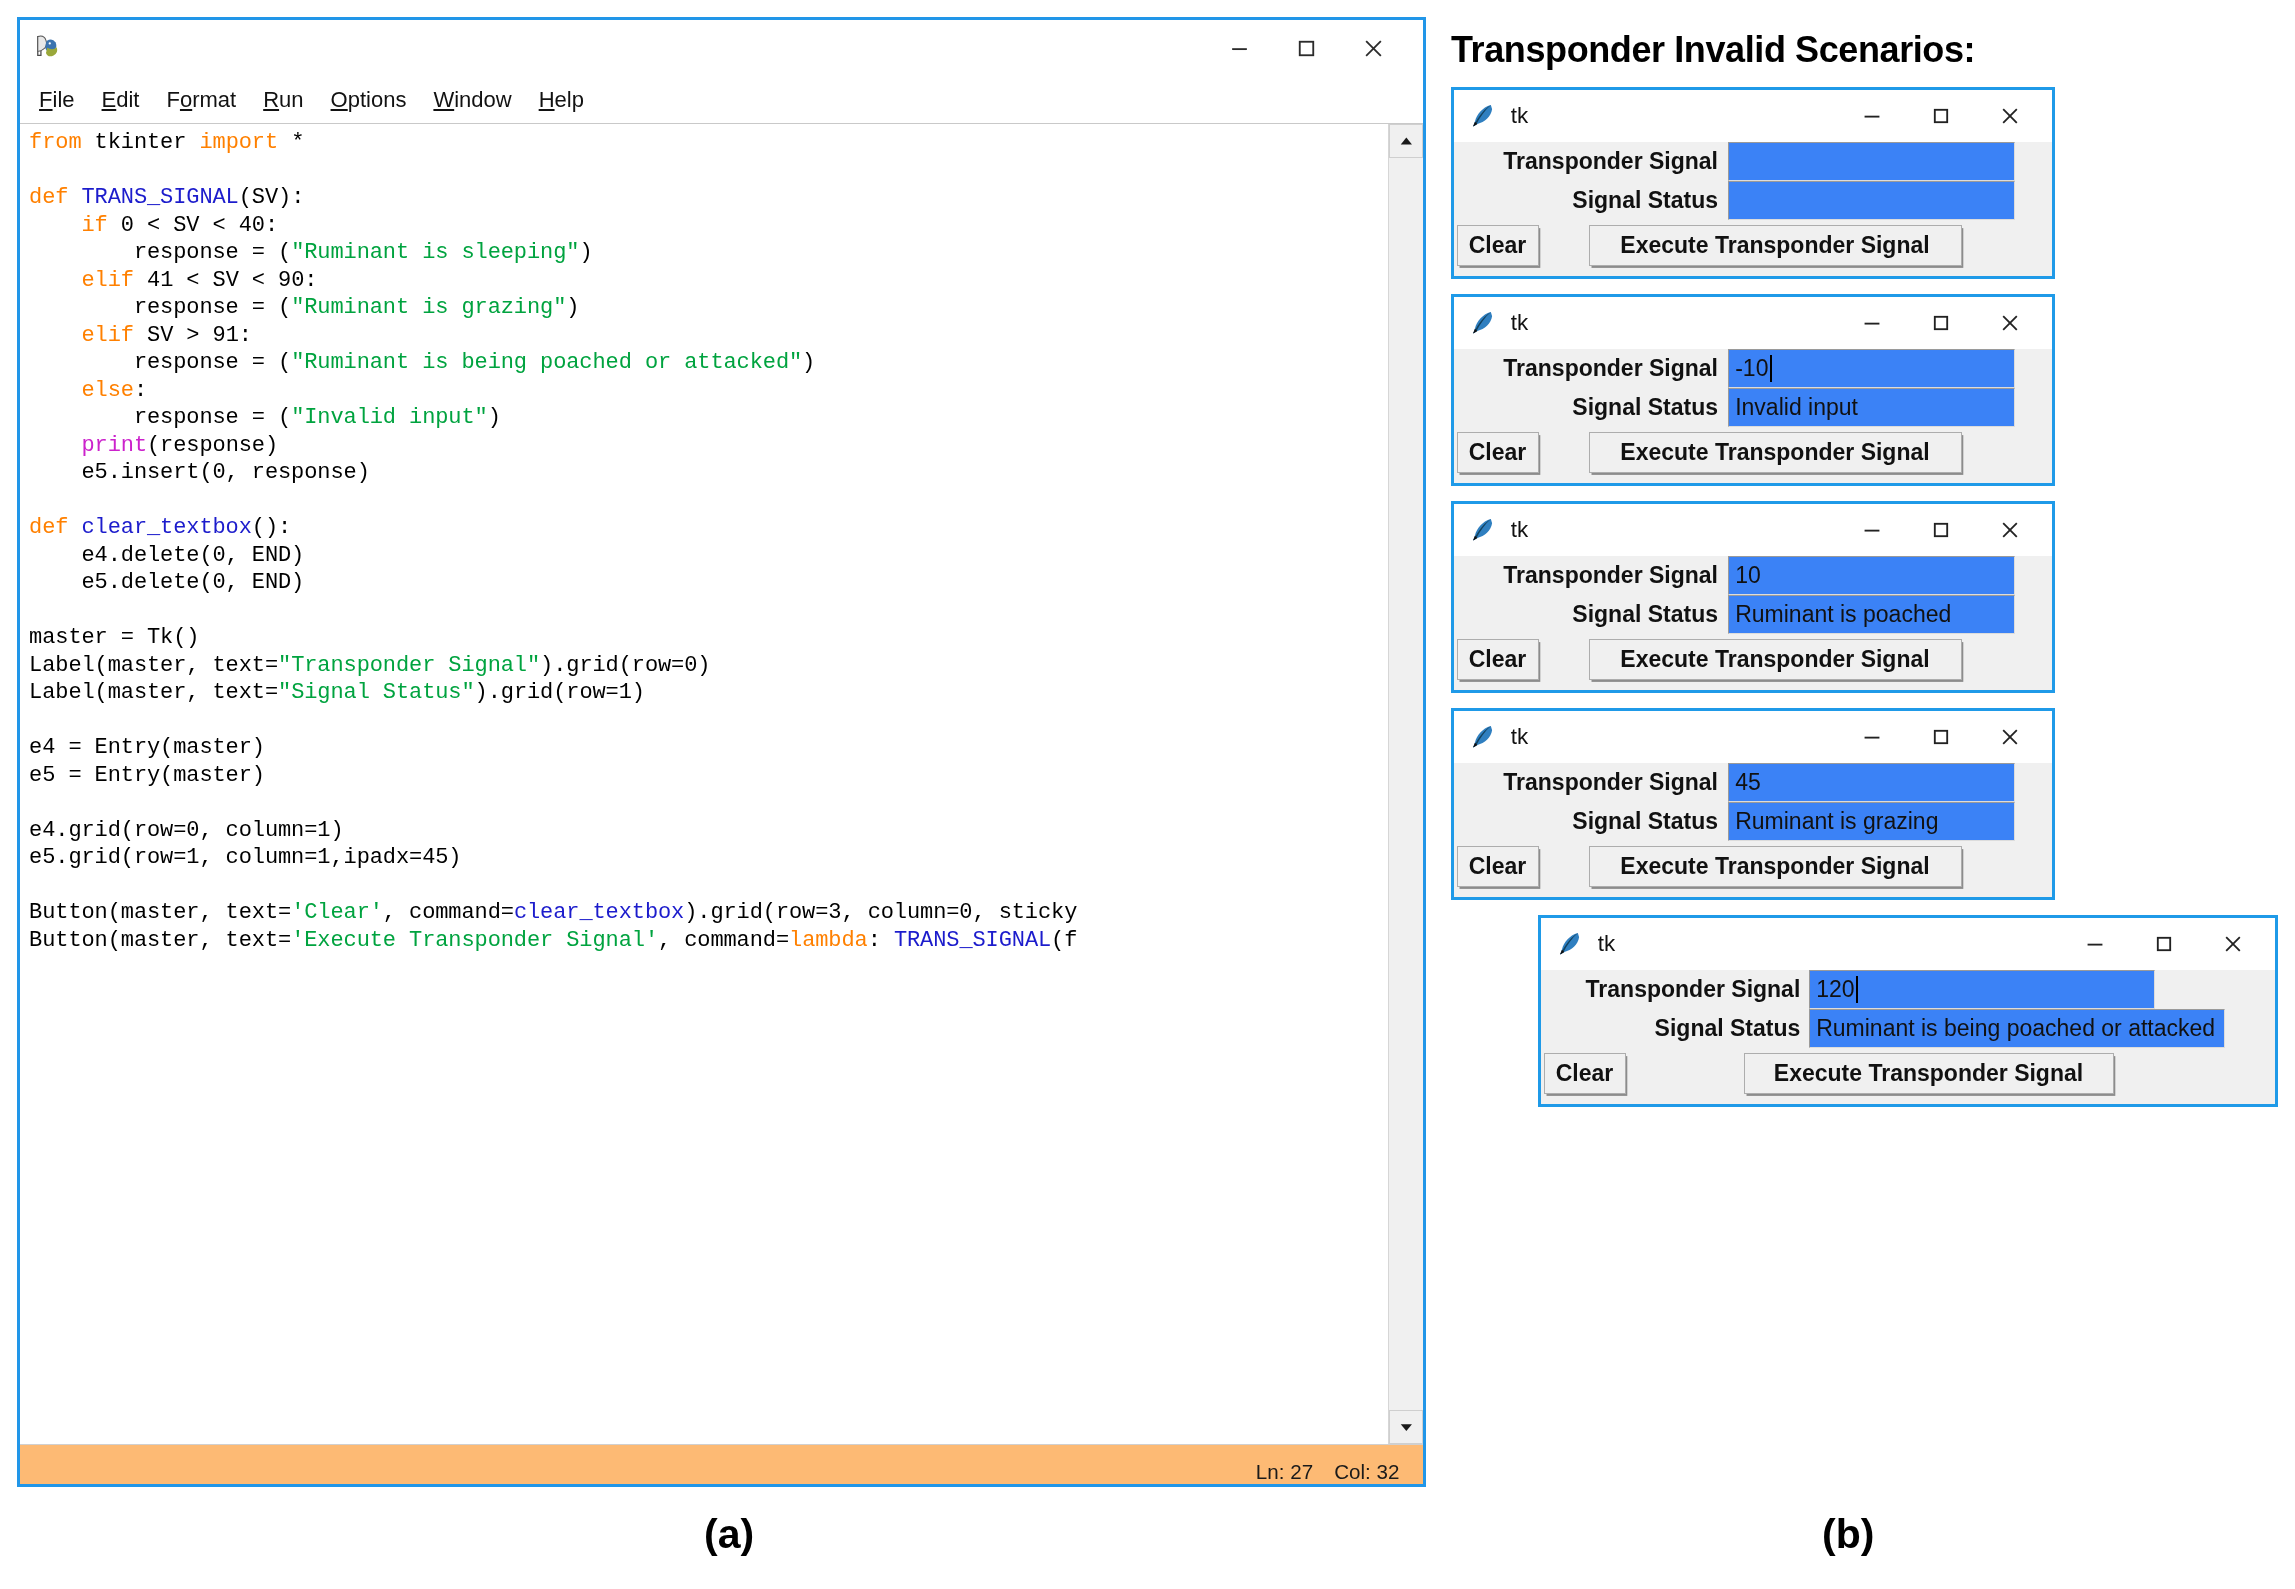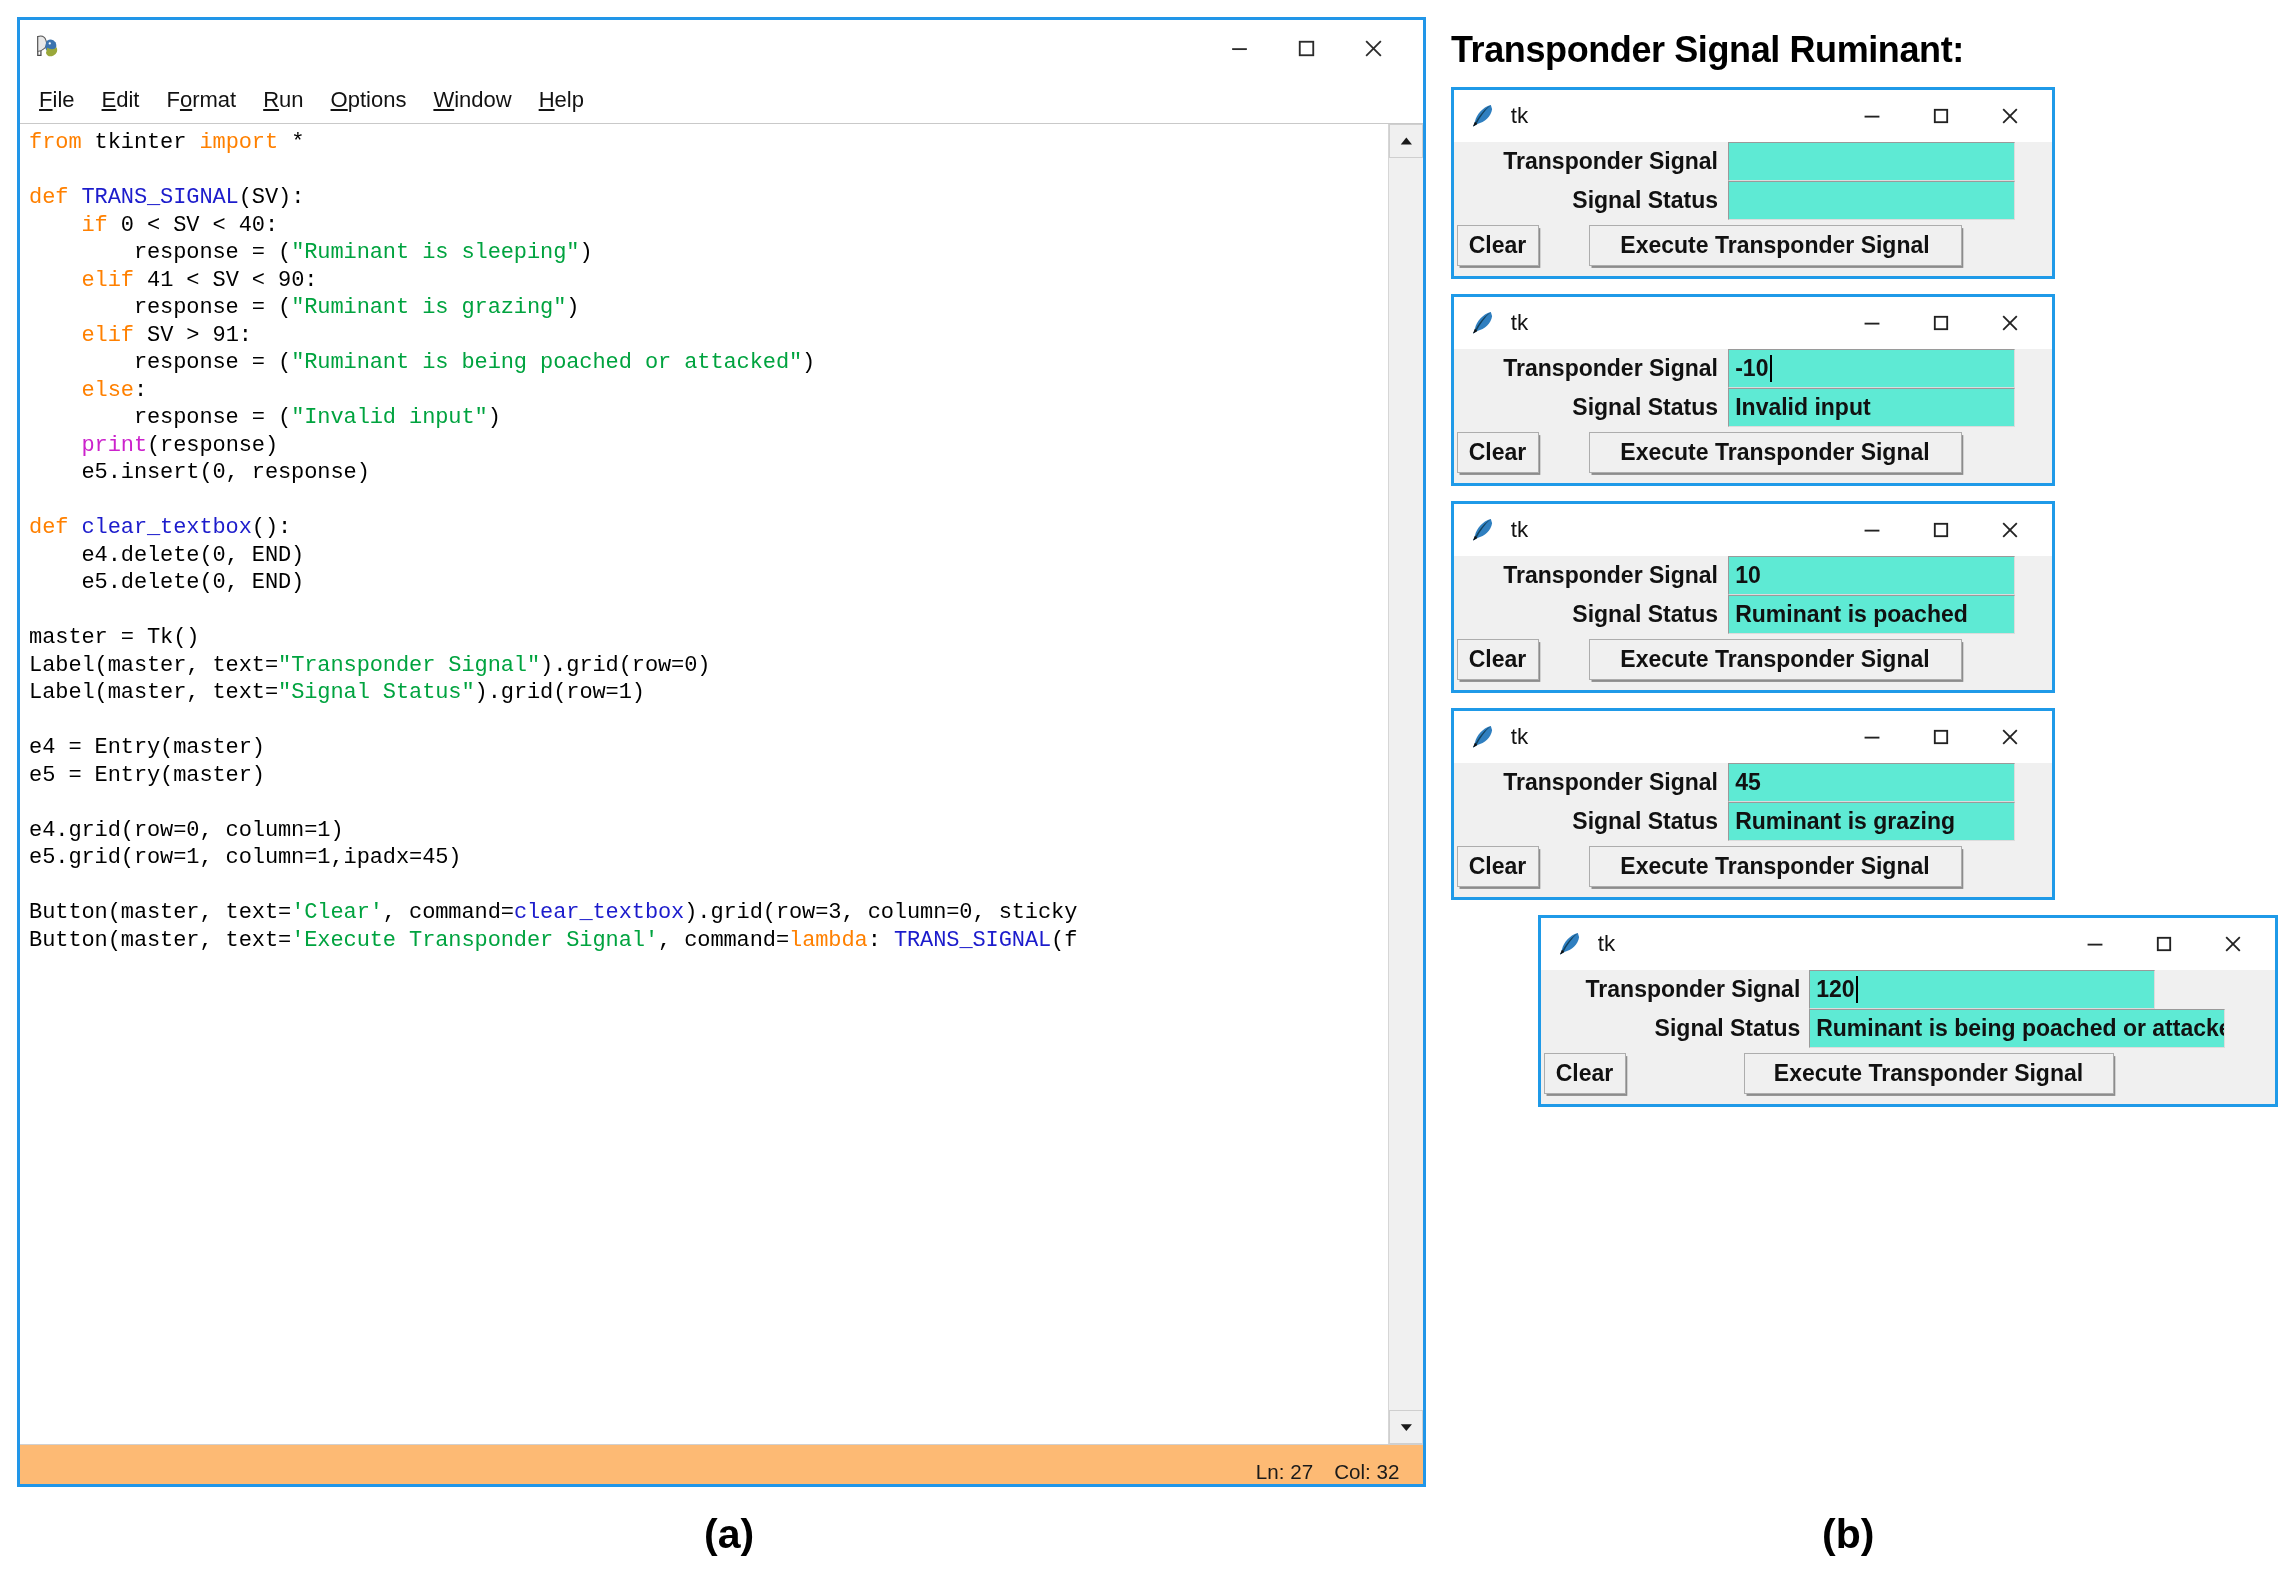--- a/index.html
+++ b/index.html
@@ -87,23 +87,23 @@
   .tk-winbtns{margin-left:auto;display:flex;align-items:center;padding-right:7.5px;}
   .tk-winbtn{width:69px;height:47px;display:flex;align-items:center;justify-content:center;}
 
   .tk-body{background:#f0f0f0;padding:0 0 10px 0;}
   .tk-row{display:flex;align-items:center;}
   .tk-label{
     font-size:23px;color:#111;font-weight:bold;white-space:nowrap;
     font-family:"Liberation Sans",sans-serif;padding:3.7px 0;
   }
   .tk-entry{
-    background:#5eead4;border:1.2px solid #9a9a9a;border-right-color:#dcdcdc;border-bottom-color:#dcdcdc;
+    background:#3b82f6;border:1.2px solid #9a9a9a;border-right-color:#dcdcdc;border-bottom-color:#dcdcdc;
     box-sizing:border-box;display:flex;align-items:center;padding-left:6.2px;overflow:hidden;white-space:nowrap;
-    font-size:23px;color:#111;font-weight:bold;font-family:"Liberation Sans",sans-serif;height:39px;
+    font-size:23px;color:#111;font-weight:normal;font-family:"Liberation Sans",sans-serif;height:39px;
   }
   .caret{display:inline-block;width:2.5px;height:27px;background:#000;margin-left:1.2px;vertical-align:middle;}
   .tk-btnrow{display:flex;align-items:center;padding-top:5px;}
   .tk-button{
     background:#f0f0f0;border:1.2px solid #adadad;
     box-shadow:1.9px 2.5px 0 -0.6px #8c8c8c;
     box-sizing:border-box;height:41px;display:flex;align-items:center;justify-content:center;
     font-size:23px;font-weight:bold;color:#111;white-space:nowrap;
     font-family:"Liberation Sans",sans-serif;padding:0 8.7px;
   }
@@ -220,21 +220,21 @@
     </div>
   </div>
 
   <div id="idle-statusbar">
     <span class="status-seg">Ln: 27</span>
     <span class="status-seg">Col: 32</span>
   </div>
 </div>
 
 <div id="scenarios-panel">
-  <div id="scenarios-title">Transponder Signal Ruminant:</div>
+  <div id="scenarios-title">Transponder Invalid Scenarios:</div>
   <div id="tkwin-list">
       <div class="tkwin w-std">
         <div class="tk-titlebar">
           <span class="tk-feather"><svg width="27" height="27" viewBox="0 0 44 44">
               <path d="M34 5 C20 9 11 20 8 32 L5 40 L12 36 C24 33 34 24 36 12 Z" fill="#2f7fc0"></path>
               <path d="M34 5 C24 14 16 25 10 37 L5 40 L9 33 C16 21 24 11 34 5 Z" fill="#12425f"></path>
               <path d="M8 32 L5 40 L12 36 Z" fill="#111"></path>
             </svg></span>
           <span class="tk-title">tk</span>
           <div class="tk-winbtns">

